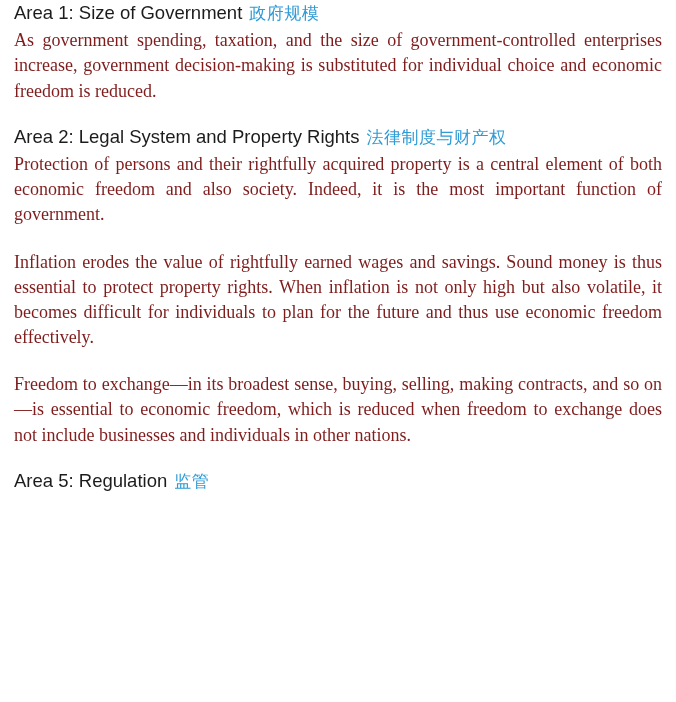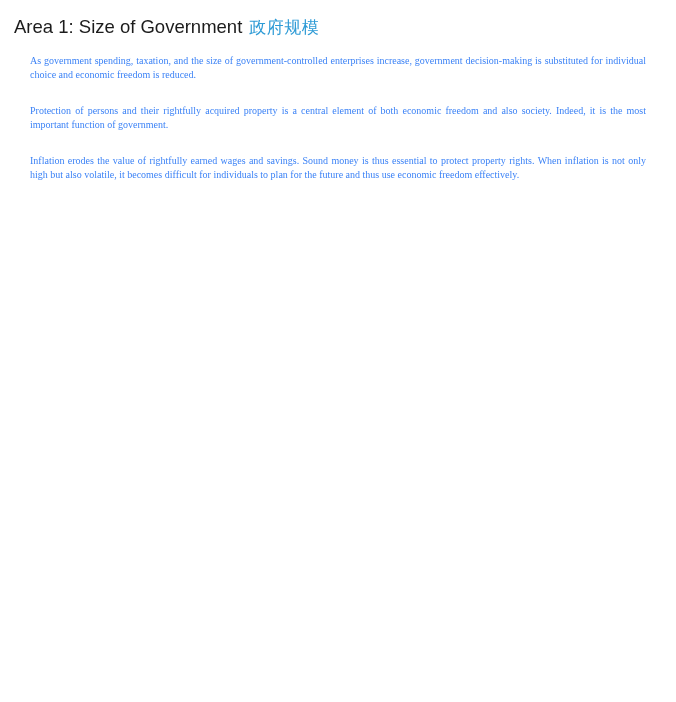--- a/index.html
+++ b/index.html
@@ -11,21 +11,21 @@
     width: 676px;
     height: 702px;
     overflow: hidden;
     font-family: "Liberation Serif", serif;
     color: #1a1a1a;
   }
   .page {
     box-sizing: border-box;
     width: 676px;
     height: 585px;
-    padding: 16px 14px 0 14px;
+    padding: 2px 14px 0 14px;
   }
   .area {
     margin-bottom: 22px;
   }
   .area:last-child {
     margin-bottom: 0;
   }
   .area-heading {
     font-family: "Liberation Sans", sans-serif;
     font-size: 18.5px;
@@ -37,49 +37,56 @@
   }
   .area-heading .cn {
     color: #2e9bd6;
     font-family: "DejaVu Sans", sans-serif;
     font-size: 17px;
     margin-left: 7px;
     letter-spacing: 0.5px;
   }
   .area-body {
     font-family: "Liberation Serif", serif;
-    font-size: 10px;
+    font-size: 18px;
     line-height: 1.40;
-    color: #3b82f6;
+    color: #7f1d1d;
     text-align: justify;
     text-justify: inter-word;
-    margin: 16px;
+    margin: 0;
     hyphens: auto;
     -webkit-hyphens: auto;
   }
 </style>
 </head>
 <body>
 
 <div class="page">
 
   <section class="area">
     <h2 class="area-heading">
       <span>Area 1: Size of Government</span><span class="cn">政府规模</span>
     </h2>
     <p class="area-body">As government spending, taxation, and the size of government-controlled enterprises increase, government decision-making is substituted for individual choice and economic freedom is reduced.</p>
   </section>
 
   <section class="area">
+    <h2 class="area-heading">
+      <span>Area 2: Legal System and Property Rights</span><span class="cn">法律制度与财产权</span>
+    </h2>
     <p class="area-body">Protection of persons and their rightfully acquired property is a central element of both economic freedom and also society. Indeed, it is the most important function of government.</p>
   </section>
 
   <section class="area">
     <p class="area-body">Inflation erodes the value of rightfully earned wages and savings. Sound money is thus essential to protect property rights. When inflation is not only high but also volatile, it becomes difficult for individuals to plan for the future and thus use economic freedom effectively.</p>
   </section>
 
   <section class="area">
+    <p class="area-body">Freedom to exchange—in its broadest sense, buying, selling, making contracts, and so on—is essential to economic freedom, which is reduced when freedom to exchange does not include businesses and individuals in other nations.</p>
   </section>
 
   <section class="area">
+    <h2 class="area-heading">
+      <span>Area 5: Regulation</span><span class="cn">监管</span>
+    </h2>
   </section>
 
 </div>
 
 </body></html>

